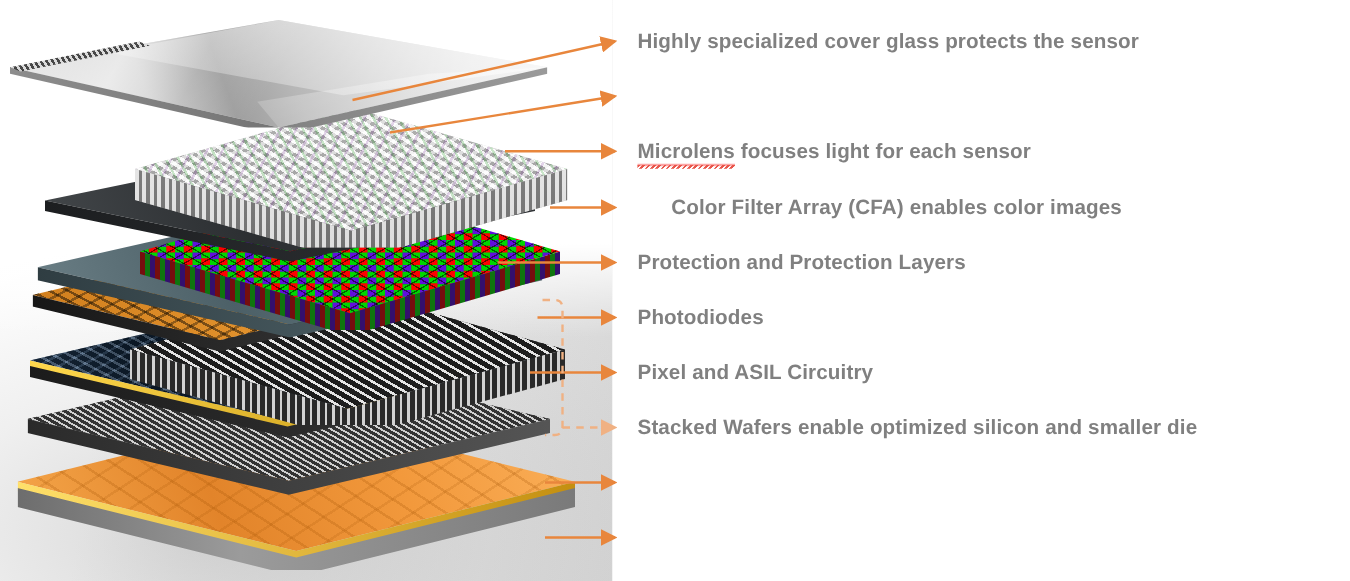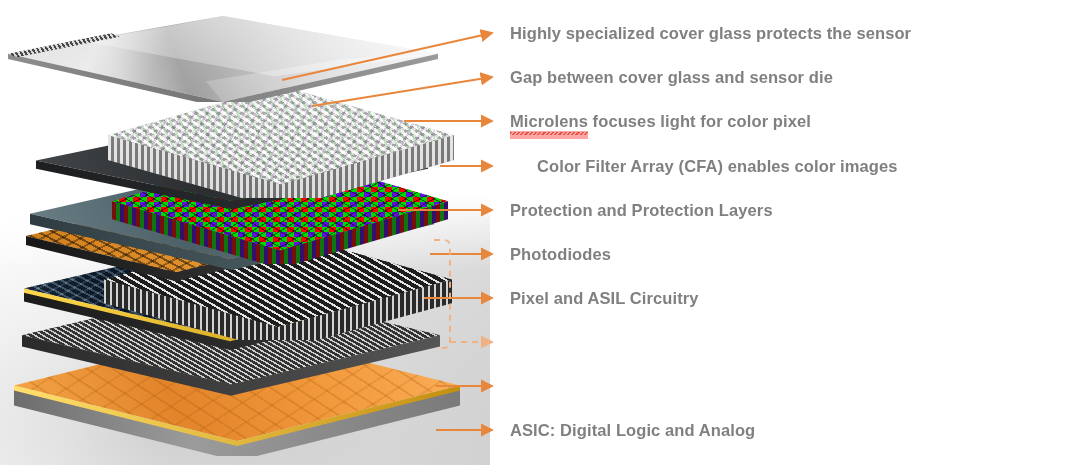--- a/index.html
+++ b/index.html
@@ -219,21 +219,21 @@
     font-weight:bold;
     color:#808080;
     letter-spacing:.1px;
     white-space:nowrap;
     line-height:22px;
   }
   .label.spell{
     text-decoration:none;
   }
   .label .sq{
-    border-bottom:8px solid #fca5a5;
+    border-bottom:2px solid #fca5a5;
     padding-bottom:1px;
     position:relative;
     text-align:right;
   }
   .label .sq::after{
     content:"";
     position:absolute;left:0;right:0;bottom:-4px;height:3px;
     background:repeating-linear-gradient(135deg,#e8564a 0 1.5px,rgba(255,255,255,0) 1.5px 3px);
   }
 
@@ -326,21 +326,20 @@
     <line x1="430" y1="254" x2="492" y2="254" stroke="#e8863c" stroke-width="1.9" marker-end="url(#ah)"></line>
     <line x1="424" y1="298" x2="492" y2="298" stroke="#e8863c" stroke-width="1.9" marker-end="url(#ah)"></line>
     <line x1="436" y1="386" x2="492" y2="386" stroke="#e8863c" stroke-width="1.9" marker-end="url(#ah)"></line>
     <line x1="436" y1="430" x2="492" y2="430" stroke="#e8863c" stroke-width="1.9" marker-end="url(#ah)"></line>
 
     <path d="M434,240 L444,240 Q450,240 450,247 L450,341 Q450,348 444,348 L436,348" fill="none" stroke="#f0b183" stroke-width="1.9" stroke-dasharray="6 5"></path>
     <line x1="450" y1="342" x2="492" y2="342" stroke="#f0b183" stroke-width="1.9" stroke-dasharray="6 5" marker-end="url(#ahl)"></line>
   </svg>
 
   <div class="label" style="left:510px;top:22px">Highly specialized cover glass protects the sensor</div>
-  <div class="label" style="left:510px;top:66px">Gap between cover glass and sensor die</div>
-  <div class="label spell" style="left:510px;top:110px"><span class="sq">Microlens</span><span> focuses light for color pixel</span></div>
+  <div class="label spell" style="left:510px;top:110px"><span class="sq">Microlens</span><span> focuses light for each sensor</span></div>
   <div class="label" style="left:537px;top:155px">Color Filter Array (CFA) enables color images</div>
   <div class="label" style="left:510px;top:199px">Protection and Protection Layers</div>
   <div class="label" style="left:510px;top:287px">Pixel and ASIL Circuitry</div>
   <div class="label" style="left:510px;top:243px">Photodiodes</div>
-  <div class="label" style="left:510px;top:419px">ASIC:  Digital Logic and Analog</div>
+  <div class="label" style="left:510px;top:331px">Stacked Wafers enable optimized silicon and smaller die</div>
 
 </div>
 
 </body></html>

